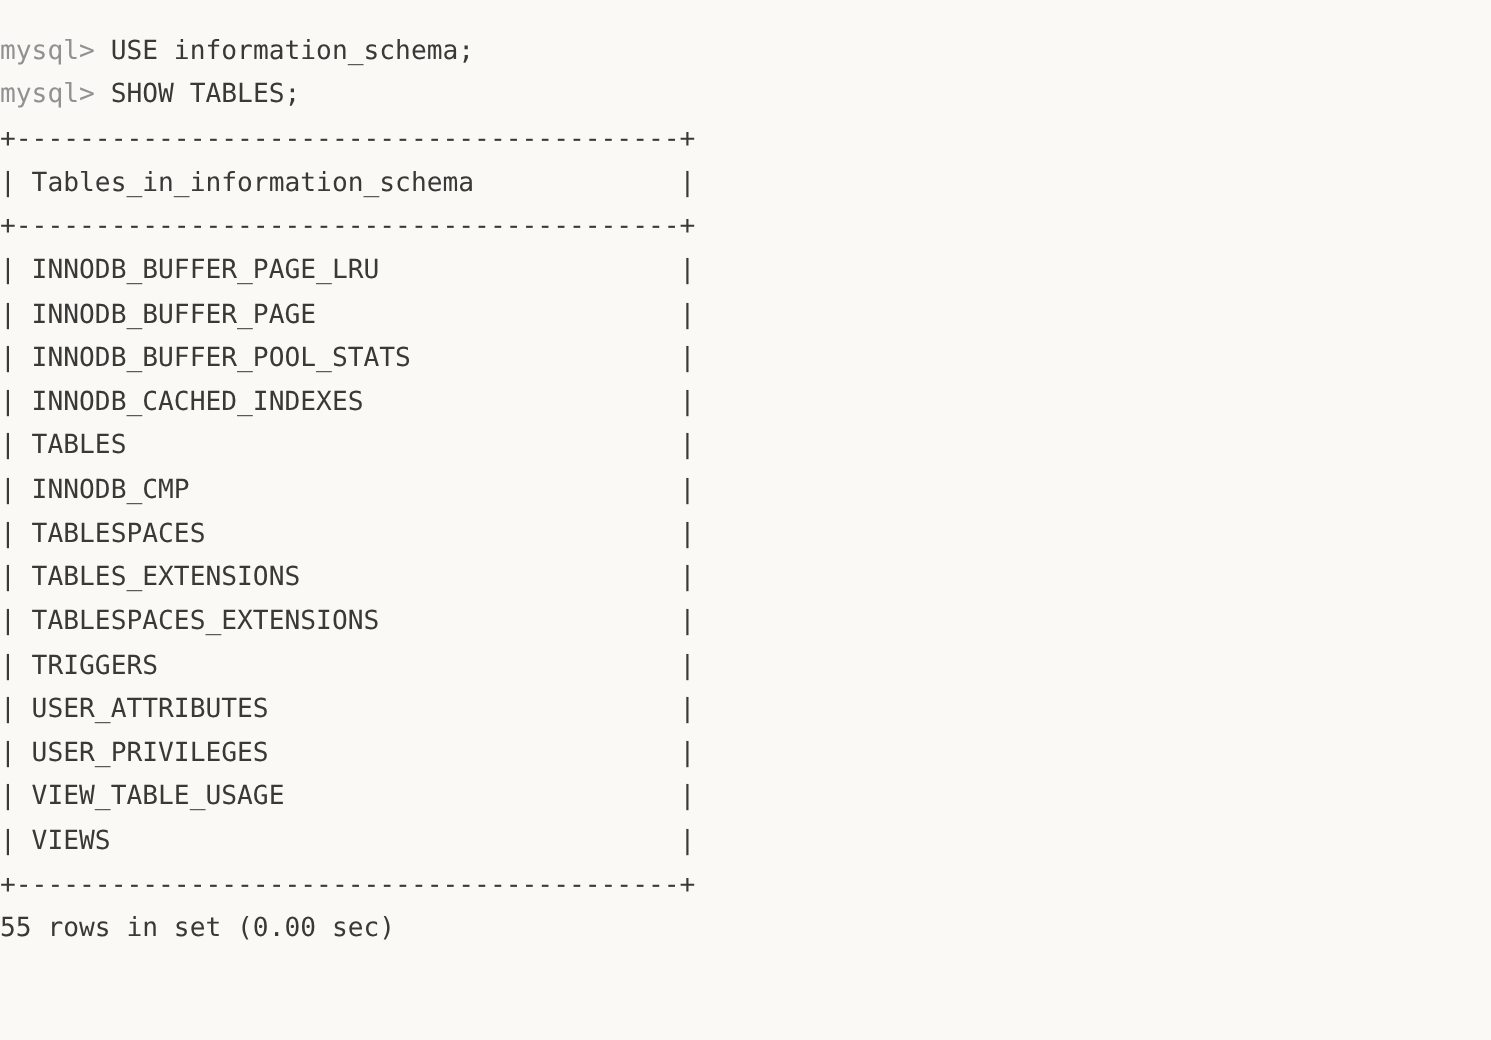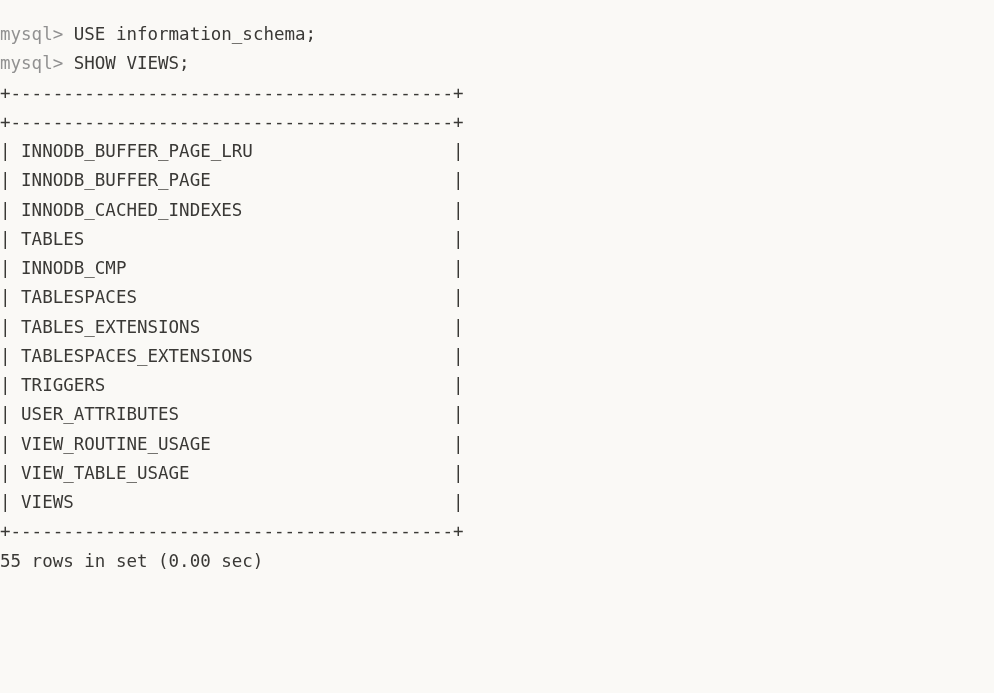--- a/index.html
+++ b/index.html
@@ -29,33 +29,35 @@
   }
   .prompt {
     color: var(--prompt, #919191);
   }
 </style>
 </head>
 <body>
 
 <div class="terminal">
   <div class="line"><span class="prompt">mysql&gt; </span><span class="cmd">USE information_schema;</span></div>
-  <div class="line"><span class="prompt">mysql&gt; </span><span class="cmd">SHOW VIEWS;</span></div>
+  <div class="line"><span class="prompt">mysql&gt; </span><span class="cmd">SHOW TABLES;</span></div>
   <div id="result-table">
       <div class="line">+------------------------------------------+</div>
+      <div class="line">| Tables_in_information_schema             |</div>
       <div class="line">+------------------------------------------+</div>
       <div class="line">| INNODB_BUFFER_PAGE_LRU                   |</div>
       <div class="line">| INNODB_BUFFER_PAGE                       |</div>
+      <div class="line">| INNODB_BUFFER_POOL_STATS                 |</div>
       <div class="line">| INNODB_CACHED_INDEXES                    |</div>
       <div class="line">| TABLES                                   |</div>
       <div class="line">| INNODB_CMP                               |</div>
       <div class="line">| TABLESPACES                              |</div>
       <div class="line">| TABLES_EXTENSIONS                        |</div>
       <div class="line">| TABLESPACES_EXTENSIONS                   |</div>
       <div class="line">| TRIGGERS                                 |</div>
       <div class="line">| USER_ATTRIBUTES                          |</div>
-      <div class="line">| VIEW_ROUTINE_USAGE                       |</div>
+      <div class="line">| USER_PRIVILEGES                          |</div>
       <div class="line">| VIEW_TABLE_USAGE                         |</div>
       <div class="line">| VIEWS                                    |</div>
       <div class="line">+------------------------------------------+</div>
     </div>
   <div class="line">55 rows in set (0.00 sec)</div>
 </div>
 
 </body></html>

